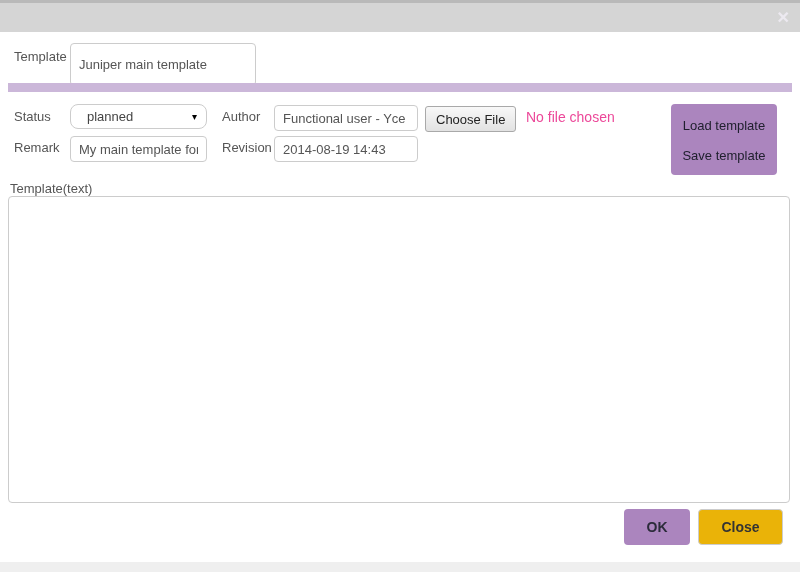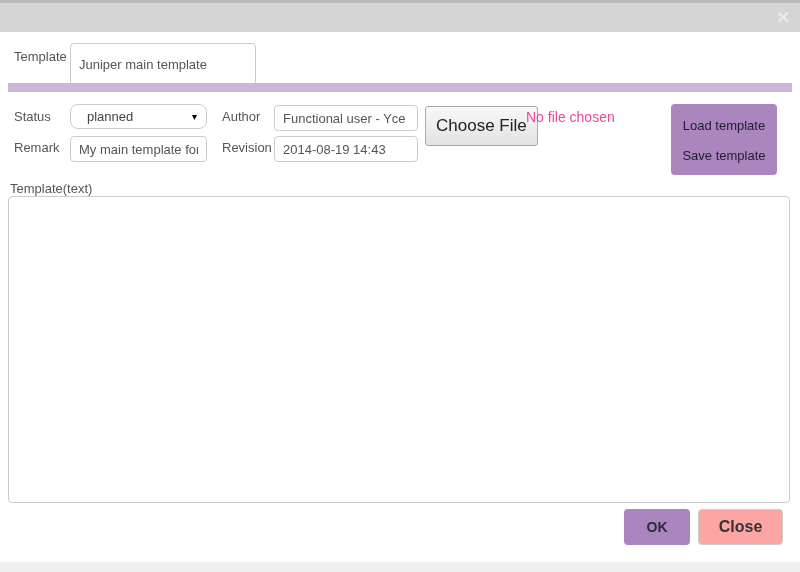--- a/index.html
+++ b/index.html
@@ -54,24 +54,24 @@
     cursor:pointer;
   }
   .select-arrow {
     position:absolute; right:9px; top:0; line-height:23px;
     font-size:10px; color:#000;
   }
   #author-label { left:222px; top:104px; }
   #author-input { left:274px; top:105px; width:144px; height:26px; }
 
   .file-button {
-    position:absolute; left:425px; top:106px; height:40px;
+    position:absolute; left:425px; top:106px; height:26px;
     border:1px solid #a9a9a9; border-radius:3px;
     background:linear-gradient(#f8f8f8,#e2e2e2);
-    font-family:inherit; font-size:17px; color:#222;
+    font-family:inherit; font-size:13px; color:#222;
     padding:0 10px; cursor:pointer;
   }
   .file-status {
     position:absolute; left:526px; top:104px;
     font-size:14px; color:#ec4899; line-height:26px;
   }
 
   .purple-btn {
     position:absolute; border:none; border-radius:4px;
     background:#ab85be; color:#20202f;
@@ -94,22 +94,22 @@
     font-family:inherit; font-size:13px; color:#444; padding:6px 8px;
   }
 
   
   #ok-btn {
     left:624px; top:509px; width:66px; height:36px;
     font-size:14px; font-weight:bold; color:#2b2b3a;
   }
   #close-btn {
     position:absolute; left:698px; top:509px; width:85px; height:36px;
-    background:#fca5a5; border:1px solid #ccc; border-radius:4px;
-    font-family:inherit; font-size:16px; font-weight:bold; color:#333;
+    background:#eab308; border:1px solid #ccc; border-radius:4px;
+    font-family:inherit; font-size:14px; font-weight:bold; color:#333;
     cursor:pointer;
   }
 
   .page-footer-strip {
     position:absolute; left:0; top:562px; width:800px; height:10px;
     background:#efefef;
   }
 </style>
 </head>
 <body>

